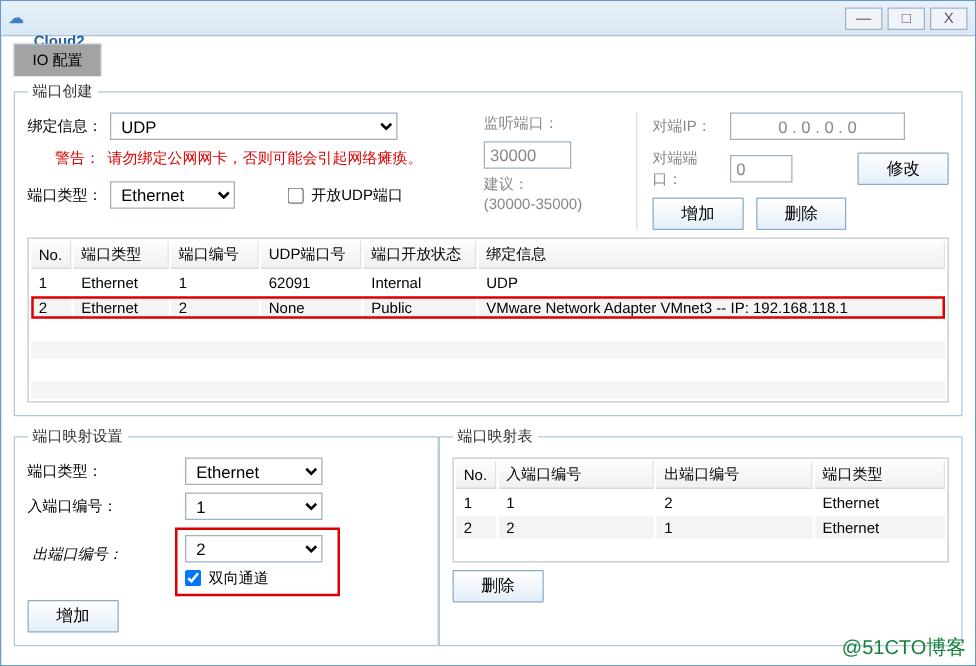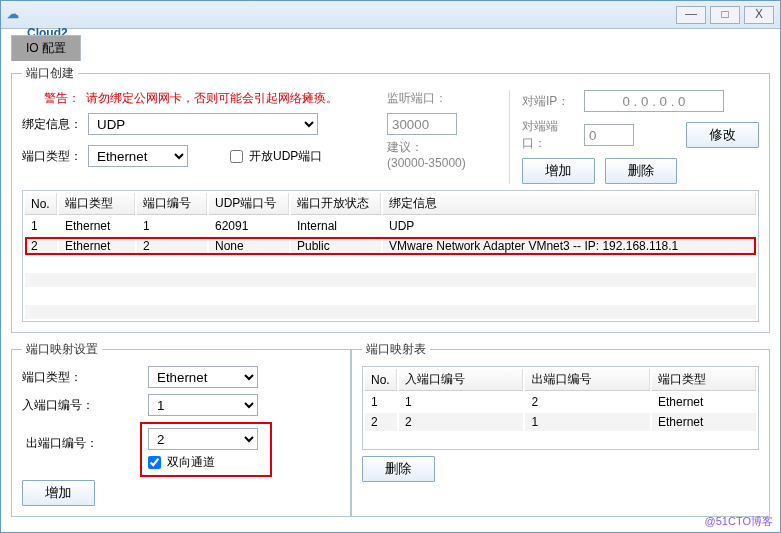--- a/index.html
+++ b/index.html
@@ -20,21 +20,21 @@
 .btn2 { border: 1px solid #88aacc; background: linear-gradient(#fff,#e4eef8); padding: 3px 22px; cursor: pointer; border-radius: 1px; }
 .warn { color: #d00; }
 .table { width: 100%; border: 1px solid #c0c8d0; background: #fff; }
 .table th, .table td { text-align: left; padding: 2px 6px; font-weight: normal; font-size: 12px; }
 .table thead th { background: linear-gradient(#fdfdfd,#f0f0f0); border-bottom: 1px solid #d0d0d0; border-right: 1px solid #e0e0e0; white-space: nowrap; }
 .table tbody tr:nth-child(even) { background: #f4f4f4; }
 .hl { outline: 2px solid #d00; outline-offset: -2px; }
 .bottom { display: flex; gap: 0; }
 .bottom fieldset { flex: 0 0 auto; }
 .right-actions { display: flex; gap: 10px; justify-content: flex-start; margin-top: 6px; }
-.watermark { position: absolute; right: 8px; bottom: 4px; color: #8b5cf6; font-size: 11px; }
+.watermark { position: absolute; right: 8px; bottom: 4px; color: #15803d; font-size: 16px; }
 .spacer-rows td { height: 14px; }
 </style>
 </head>
 <body>
 
 <div class="window">
   <div class="titlebar">
     <span class="logo">☁</span>
     <span class="title">Cloud2</span>
     <span class="btn">—</span>
@@ -46,26 +46,26 @@
     <div class="tab-strip">
       <div class="tab">IO 配置</div>
     </div>
 
     <fieldset>
       <legend>端口创建</legend>
 
       <div style="display:flex; gap:12px; align-items:flex-start;">
         <div style="flex:1;">
           <div class="row">
+            <span class="lbl">绑定信息：</span>
+            <select style="width:230px"><option>UDP</option></select>
+          </div>
+          <div class="row">
             <span class="lbl warn" style="text-align:right">警告：</span>
             <span class="warn">请勿绑定公网网卡，否则可能会引起网络瘫痪。</span>
-          </div>
-          <div class="row">
-            <span class="lbl">绑定信息：</span>
-            <select style="width:230px"><option>UDP</option></select>
           </div>
           <div class="row" style="margin-top:10px;">
             <span class="lbl">端口类型：</span>
             <select style="width:100px"><option>Ethernet</option></select>
             <span style="width:30px"></span>
             <input type="checkbox" style="">
             <span>开放UDP端口</span>
           </div>
         </div>
 
@@ -153,21 +153,21 @@
         </div>
         <div style="border:2px solid #d00; padding:4px 6px; margin-left:118px; width:132px;">
           <div class="row" style="margin-bottom:4px">
             <select style="width:110px"><option>2</option></select>
           </div>
           <div class="row" style="margin-bottom:0">
             <input type="checkbox" checked="" style="">
             <span>双向通道</span>
           </div>
         </div>
-        <span style="position:relative; left:4px; top:-42px; width:110px; display:inline-block;">出端口编号：</span>
+        <span style="position:relative; left:4px; top:-42px; width:110px; display:inline-block;font-style:italic;">出端口编号：</span>
         <div class="right-actions" style="margin-top:-14px">
           <button class="btn2">增加</button>
         </div>
       </fieldset>
 
       <fieldset style="flex:1">
         <legend>端口映射表</legend>
         <table class="table" style="height:80px">
           <thead>
               <tr>

